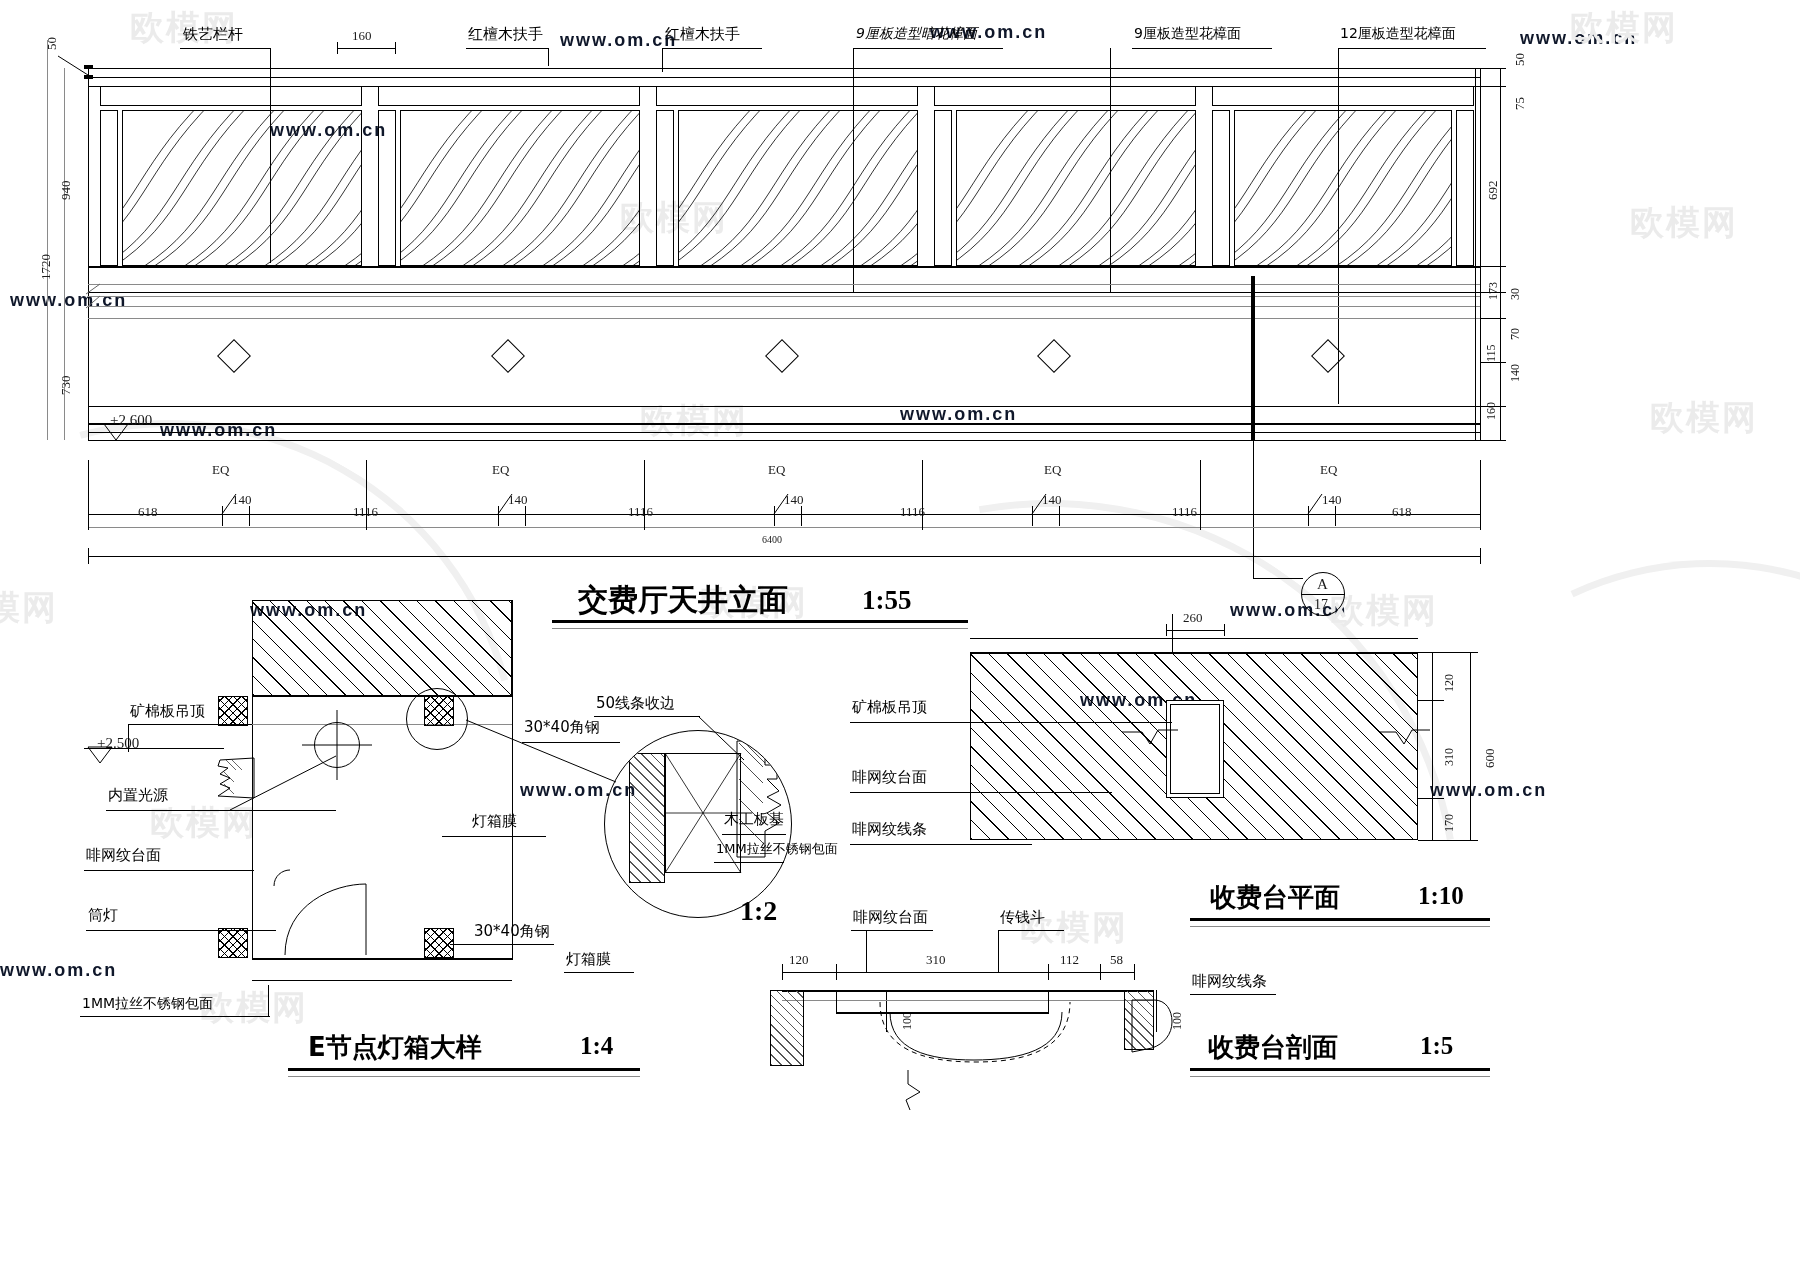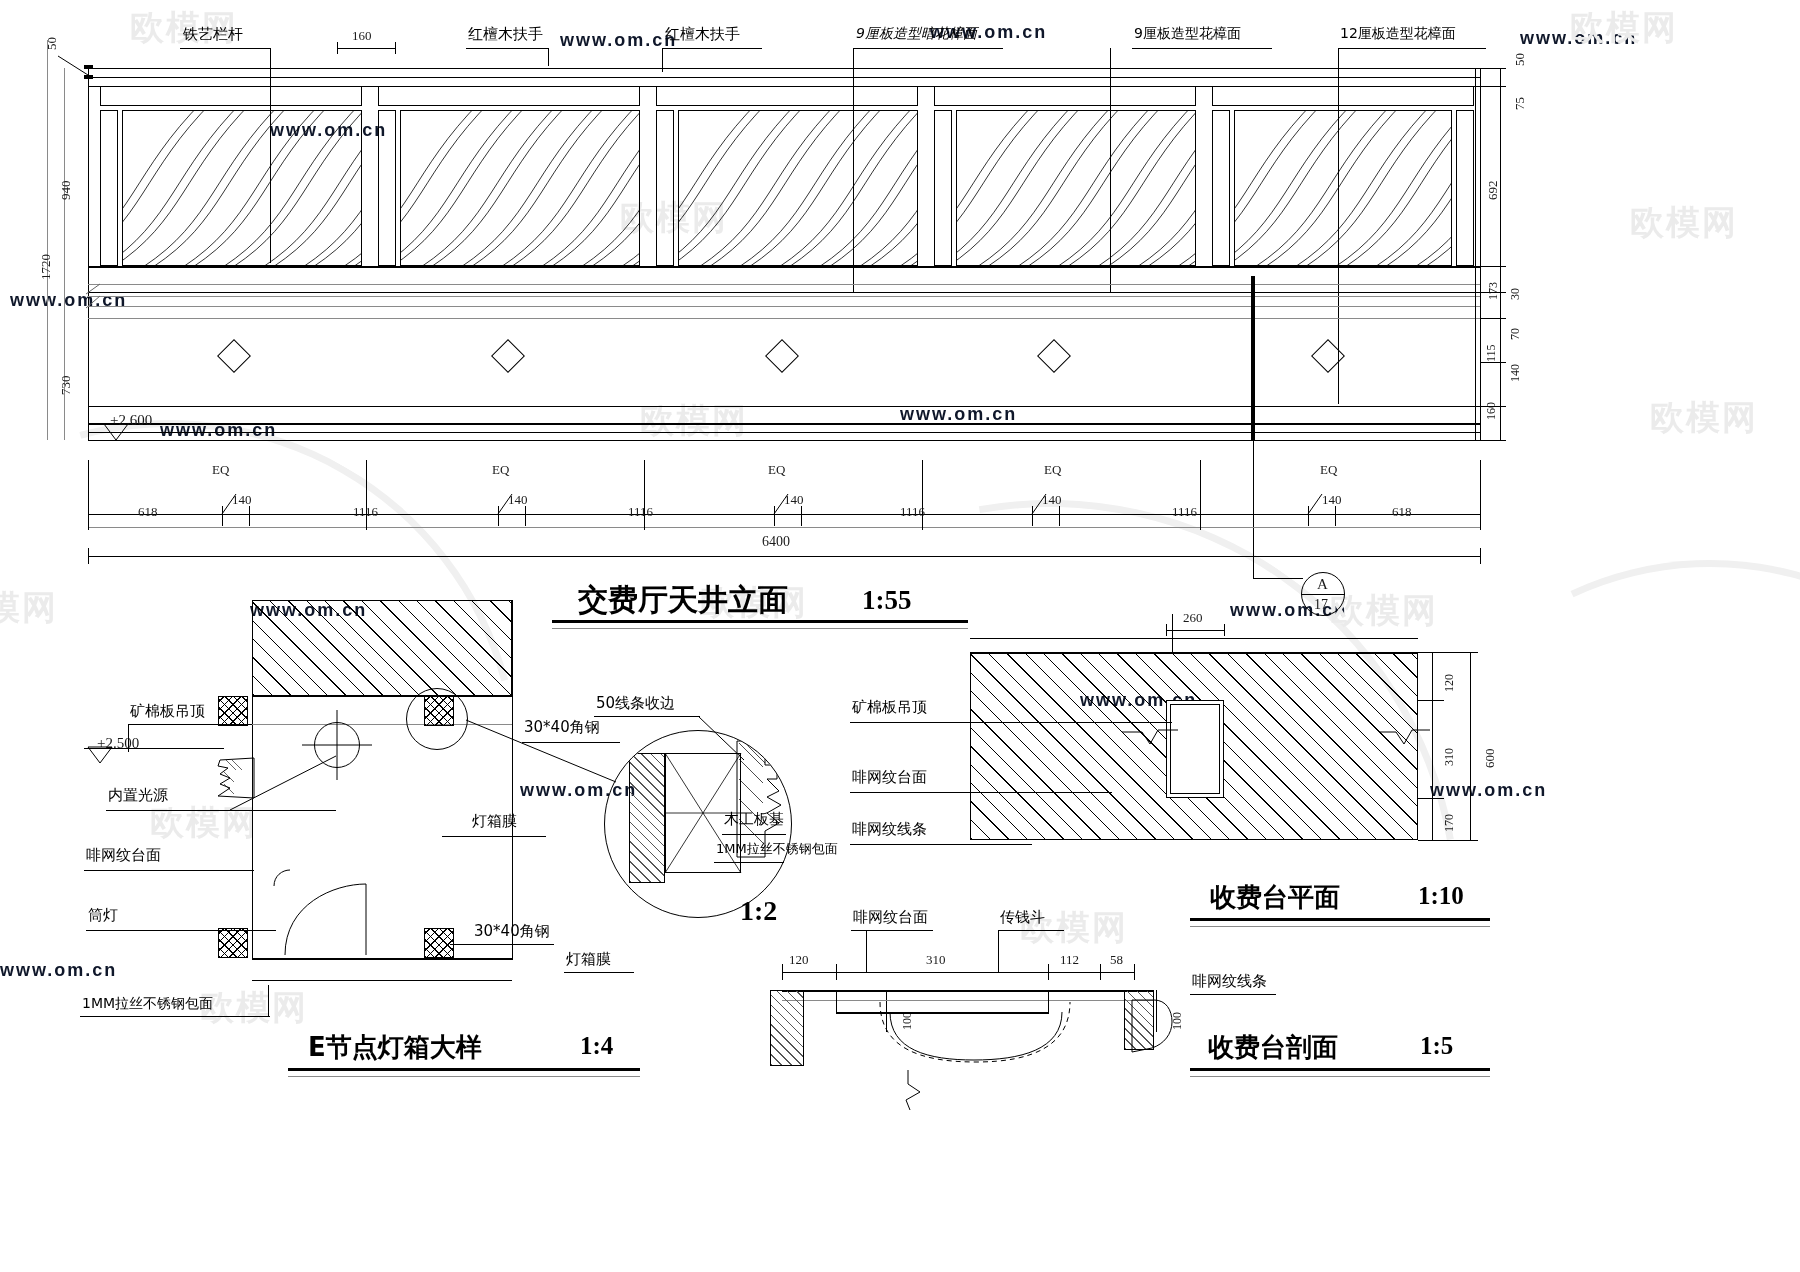--- a/index.html
+++ b/index.html
@@ -436,21 +436,21 @@
       </svg>
       <svg style="left:1308px;top:494px;width:32px;height:24px;">
         <line x1="0" y1="20" x2="14" y2="0" stroke="#000" stroke-width="1"></line>
       </svg>
     </div>
 
     <div>
       <div class="ln h1" style="left:88px;top:556px;width:1392px;"></div>
       <div class="ln v1" style="left:88px;top:548px;height:16px;"></div>
       <div class="ln v1" style="left:1480px;top:548px;height:16px;"></div>
-      <div class="dimnum" style="left:762px;top:534px;font-size:14px;">6400</div>
+      <div class="dimnum" style="left:762px;top:534px;font-size:10px;">6400</div>
     </div>
 
     <div class="title" style="left:578px;top:580px;font-size:30px;">交费厅天井立面</div>
     <div class="scale" style="left:862px;top:585px;font-size:27px;">1:55</div>
     <div class="ln h1" style="left:552px;top:620px;width:416px;height:3px;"></div>
     <div class="ln h1 grey" style="left:552px;top:628px;width:416px;"></div>
 
     <div>
       <div class="circ" style="left:1301px;top:572px;width:44px;height:44px;"></div>
       <div class="ln h1" style="left:1301px;top:594px;width:44px;"></div>

